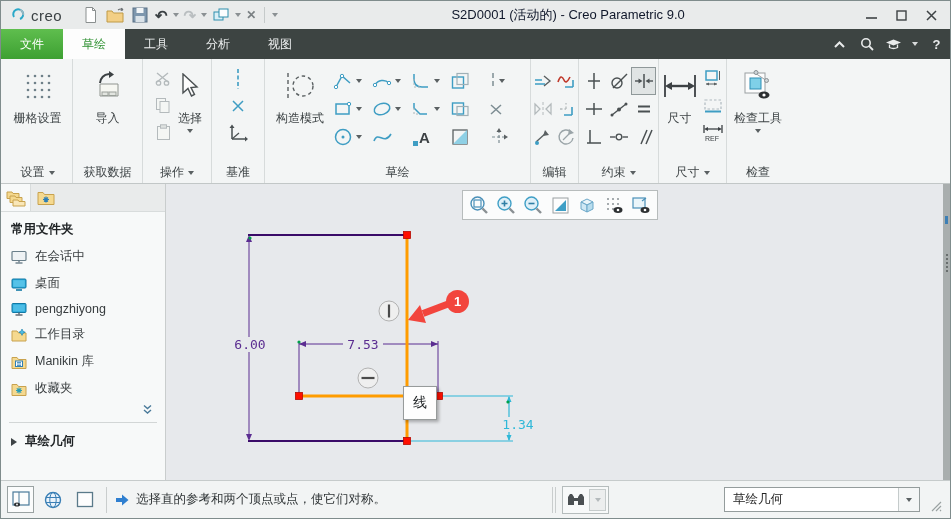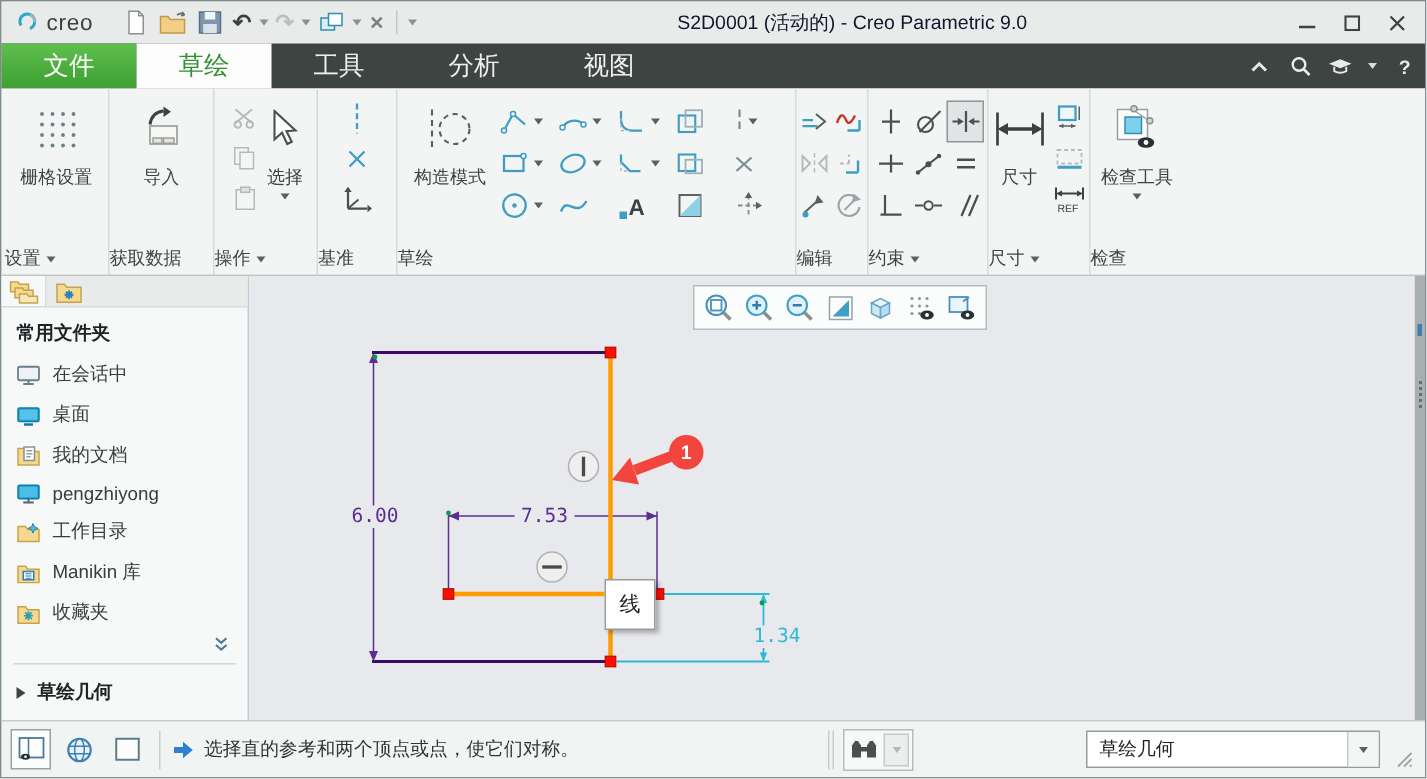--- a/index.html
+++ b/index.html
@@ -17,33 +17,33 @@
   .qsep{width:1px;height:16px;background:#c5caca;margin:0 5px}
   .glyph-undo{font-size:15px;font-weight:bold;color:#3a4043;line-height:1}
   .glyph-redo{font-size:15px;font-weight:bold;color:#b9bec0;line-height:1}
   .glyph-closewin{font-size:12px;font-weight:bold;color:#7a8083;line-height:1}
   .title{flex:1;text-align:center;font-size:13px;color:#0f172a;white-space:nowrap;overflow:hidden}
   .winctl{display:flex;align-items:center}
   .wbtn{width:30px;height:22px;display:flex;align-items:center;justify-content:center;color:#3d4244}
 
   
   .tabrow{height:30px;background:#3d4442;display:flex;align-items:stretch;flex:0 0 auto}
-  .tab{padding:0 28px;line-height:30px;font-size:17px;color:#eef0f0;white-space:nowrap}
+  .tab{padding:0 19px;line-height:30px;font-size:12px;color:#eef0f0;white-space:nowrap}
   .tab-file{background:linear-gradient(#5fbe4e,#3da032);color:#fff}
   .tab-active{background:#fdfdfd;color:#2f9132}
   .tabspacer{flex:1}
   .trbtn{width:27px;display:flex;align-items:center;justify-content:center}
   .help-glyph{color:#e9ebeb;font-size:13px;font-weight:bold}
   .tcaret{width:0;height:0;border-left:3.5px solid transparent;border-right:3.5px solid transparent;border-top:4px solid #d8dbdb}
 
   
   .ribbon{height:125px;display:flex;background:#f3f5f5;border-bottom:1px solid #c2c7c7;padding-left:2px;flex:0 0 auto}
   .rgroup{display:flex;flex-direction:column;border-right:1px solid #d7dbdb;padding-top:2px}
   .rg-body{flex:1;display:flex;justify-content:center;align-items:flex-start}
-  .rg-label{height:21px;font-size:12px;color:#3e4446;display:flex;align-items:center;gap:4px}
+  .rg-label{height:21px;font-size:12px;color:#3e4446;display:flex;align-items:center;justify-content:center;gap:4px}
   .caret{width:0;height:0;border-left:3.5px solid transparent;border-right:3.5px solid transparent;border-top:4px solid #5a6062}
   .bigbtn{display:flex;flex-direction:column;align-items:center;padding:3px 2px 0;font-size:12px;color:#3e4446;gap:2px}
   .bigbtn .bi{height:44px;display:flex;align-items:center;justify-content:center}
   .minicol{display:flex;flex-direction:column;justify-content:flex-start;padding-top:4px}
   .mini{width:26px;height:27px;display:flex;align-items:center;justify-content:center}
   .sgrid{display:grid;grid-template-columns:repeat(5,39px);grid-auto-rows:28px;align-content:start;padding-top:6px}
   .egrid{display:grid;grid-template-columns:repeat(2,23px);grid-auto-rows:28px;align-content:start;padding-top:6px}
   .cgrid{display:grid;grid-template-columns:repeat(3,25px);grid-auto-rows:28px;align-content:start;padding-top:6px}
   .scell{display:flex;align-items:center;gap:2px;padding-left:2px}
   .ccell{display:flex;align-items:center;justify-content:center}
@@ -650,28 +650,20 @@
           </svg>
         <span>在会话中</span>
       </div>
       <div class="navitem">
         <svg width="16" height="14">
             <rect x="1" y="2" width="14" height="9" rx="1" fill="#29a8d8" stroke="#1079a5"></rect>
             <rect x="2.2" y="3.2" width="11.6" height="6.6" fill="#55c2e8"></rect>
             <line x1="5" y1="13" x2="11" y2="13" stroke="#1079a5" stroke-width="1.6"></line>
           </svg>
         <span>桌面</span>
-      </div>
-      <div class="navitem">
-        <svg width="16" height="14">
-            <path d="M1,2 h5 l1.5,2 H15 v9 H1 z" fill="#f5d98f" stroke="#c8a24e"></path>
-            <rect x="5" y="1" width="7" height="9" fill="#fdfdfd" stroke="#8a9093"></rect>
-            <path d="M6.5,3.5 h4 M6.5,5.5 h4 M6.5,7.5 h3" stroke="#9aa0a3"></path>
-          </svg>
-        <span>我的文档</span>
       </div>
       <div class="navitem">
         <svg width="16" height="14">
             <rect x="1" y="1.5" width="14" height="9" rx="1" fill="#29a8d8" stroke="#1079a5"></rect>
             <rect x="2.2" y="2.7" width="11.6" height="6.6" fill="#4cbde6"></rect>
             <line x1="8" y1="10.5" x2="8" y2="12.5" stroke="#55606a" stroke-width="1.4"></line>
             <line x1="4.5" y1="13" x2="11.5" y2="13" stroke="#55606a" stroke-width="1.4"></line>
           </svg>
         <span>pengzhiyong</span>
       </div>

